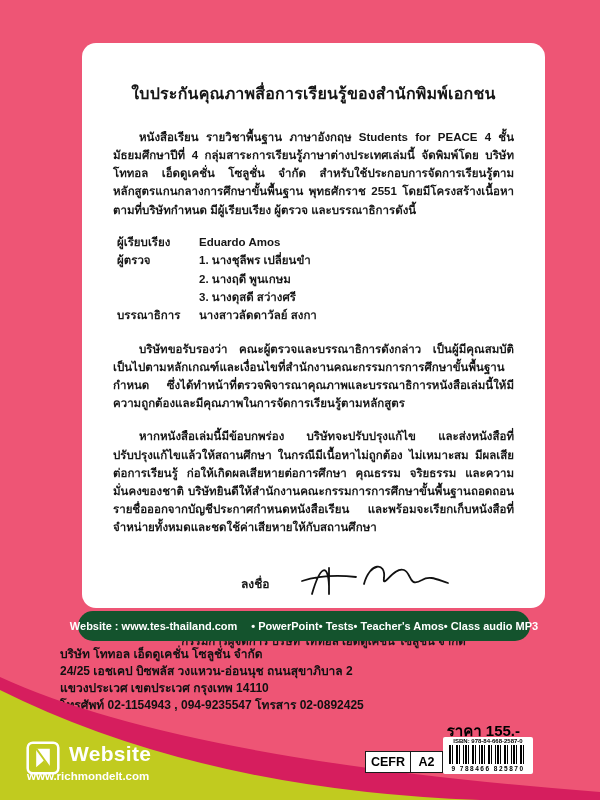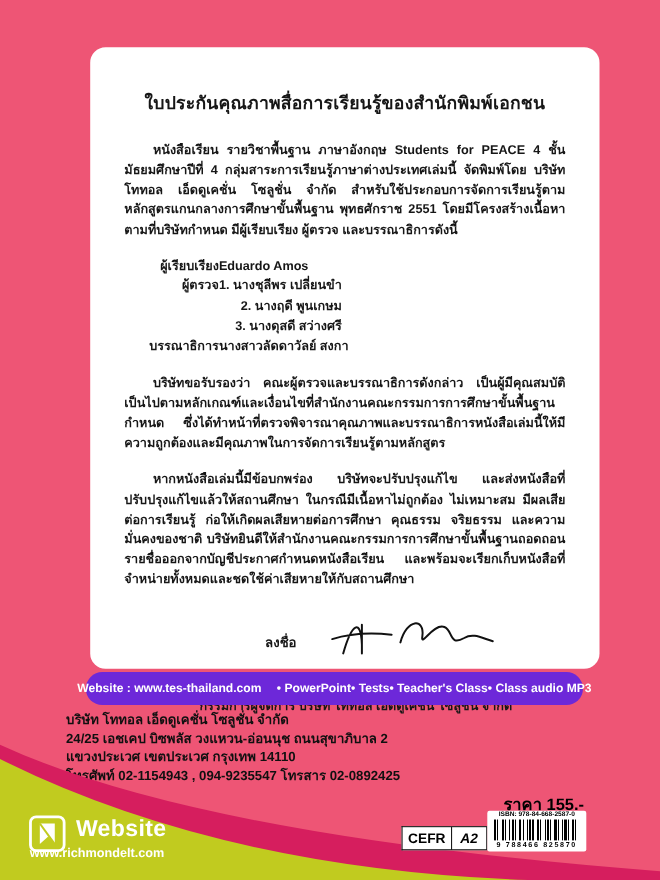--- a/index.html
+++ b/index.html
@@ -21,33 +21,33 @@
   .card-title {
     text-align:center; font-weight:bold; font-size:16px; letter-spacing:.2px;
     margin-top:6px;
   }
   .para {
     font-size:11.5px; font-weight:600; line-height:1.58;
     text-align:justify; text-indent:26px; margin-top:15px;
   }
   .para.first { margin-top:22px; }
   .credits { margin:14px 0 4px 4px; font-size:11.5px; font-weight:600; }
-  .credit-row { display:flex; line-height:1.6;text-align:right; }
+  .credit-row { display:flex; line-height:1.6; }
   .credit-label { width:82px; flex:0 0 82px; }
   .credit-values { display:flex; flex-direction:column; }
   .sign-block { margin-top:18px; position:relative; height:110px; }
   .sign-label { position:absolute; left:128px; top:20px; font-size:12px; font-weight:600; }
   .sign-svg { position:absolute; left:185px; top:0; }
   .sign-name { position:absolute; left:0; right:0; top:58px; text-align:center; font-size:11.5px; font-weight:600; padding-left:90px; }
   .sign-title { position:absolute; left:0; right:0; top:78px; text-align:center; font-size:11.5px; font-weight:600; padding-left:20px; }
 
   
   .pill {
     position:absolute; left:78px; top:611px; width:452px; height:30px;
-    background:#6d28d9; border-radius:15px; color:#ffffff;
+    background:#14532d; border-radius:15px; color:#ffffff;
     display:flex; align-items:center; justify-content:center;
     font-size:11px; font-weight:bold; white-space:nowrap;
   }
   .pill .site { margin-right:14px; }
   .pill .bullet-item { }
   .pill .bullet-item::before { content:"• "; }
 
   
   .address {
     position:absolute; left:60px; top:646px; color:#101010;
@@ -58,21 +58,21 @@
   .curves { position:absolute; left:0; bottom:0; width:600px; height:130px; z-index:1; }
 
   
   .brand { position:absolute; left:26px; top:741px; z-index:2; display:flex; align-items:flex-start; color:#fff; }
   .brand-icon { width:34px; height:34px; margin-right:9px; }
   .brand-texts { display:flex; flex-direction:column; }
   .brand-name { font-size:21px; font-weight:bold; line-height:26px; letter-spacing:.3px; }
   .brand-url { font-size:11.5px; font-weight:600; margin-top:3px; margin-left:-42px; }
 
   .price {
-    position:absolute; right:69px; top:719px; z-index:2;
+    position:absolute; right:80px; top:719px; z-index:2;
     color:#000; font-size:15px; font-weight:bold;
   }
   .barcode-box {
     position:absolute; left:443px; top:737px; width:90px; height:37px; z-index:2;
     background:#ffffff; border-radius:2px; padding:1px 4px 2px 4px;
     display:flex; flex-direction:column; align-items:center;
   }
   .isbn-text { font-size:6px; font-weight:bold; color:#000; white-space:nowrap; letter-spacing:0; }
   .bars {
     width:78px; height:19px; margin-top:1px;
@@ -86,21 +86,21 @@
 
   .cefr {
     position:absolute; left:365px; top:751px; z-index:2; display:flex;
   }
   .cefr-cell {
     background:#fff; border:1.5px solid #1a1a1a; color:#000;
     font-size:12.5px; font-weight:bold; height:22px;
     display:flex; align-items:center; justify-content:center;
   }
   .cefr-cell.label { width:45px; border-right:none; }
-  .cefr-cell.level { width:33px;font-style:italic; }
+  .cefr-cell.level { width:33px; }
 </style>
 </head>
 <body>
 
 <div class="page">
 
   <div class="card">
     <div class="card-title">ใบประกันคุณภาพสื่อการเรียนรู้ของสำนักพิมพ์เอกชน</div>
 
     <div class="para first">หนังสือเรียน รายวิชาพื้นฐาน ภาษาอังกฤษ Students for PEACE 4 ชั้นมัธยมศึกษาปีที่ 4 กลุ่มสาระการเรียนรู้ภาษาต่างประเทศเล่มนี้ จัดพิมพ์โดย บริษัท โททอล เอ็ดดูเคชั่น โซลูชั่น จำกัด สำหรับใช้ประกอบการจัดการเรียนรู้ตามหลักสูตรแกนกลางการศึกษาขั้นพื้นฐาน พุทธศักราช 2551 โดยมีโครงสร้างเนื้อหาตามที่บริษัทกำหนด มีผู้เรียบเรียง ผู้ตรวจ และบรรณาธิการดังนี้</div>
@@ -140,21 +140,21 @@
       </svg>
       <div class="sign-name">(นายสุระ สุขสิงห์)</div>
       <div class="sign-title">กรรมการผู้จัดการ บริษัท โททอล เอ็ดดูเคชั่น โซลูชั่น จำกัด</div>
     </div>
   </div>
 
   <div class="pill">
     <span class="site">Website : www.tes-thailand.com</span>
     <span class="bullet-item">PowerPoint</span>
     <span class="bullet-item">Tests</span>
-    <span class="bullet-item">Teacher's Class</span>
+    <span class="bullet-item">Teacher's Amos</span>
     <span class="bullet-item">Class audio MP3</span>
   </div>
 
   <div class="address">
     <div>บริษัท โททอล เอ็ดดูเคชั่น โซลูชั่น จำกัด</div>
     <div>24/25 เอชเคป บิซพลัส วงแหวน-อ่อนนุช ถนนสุขาภิบาล 2</div>
     <div>แขวงประเวศ เขตประเวศ กรุงเทพ 14110</div>
     <div>โทรศัพท์ 02-1154943 , 094-9235547 โทรสาร 02-0892425</div>
   </div>
 

